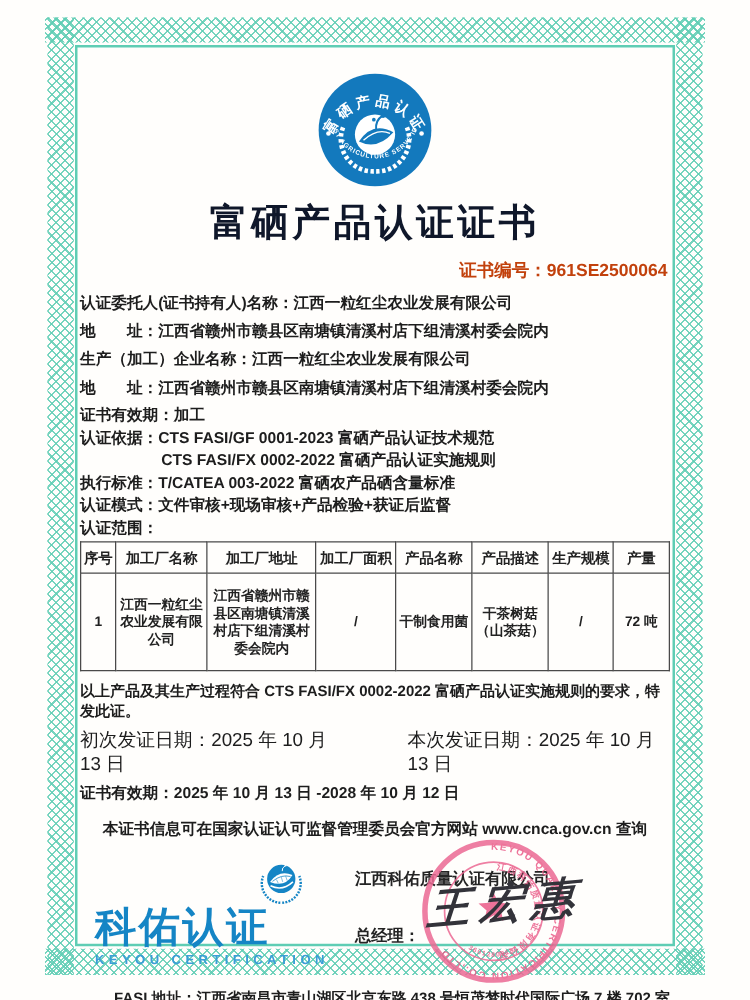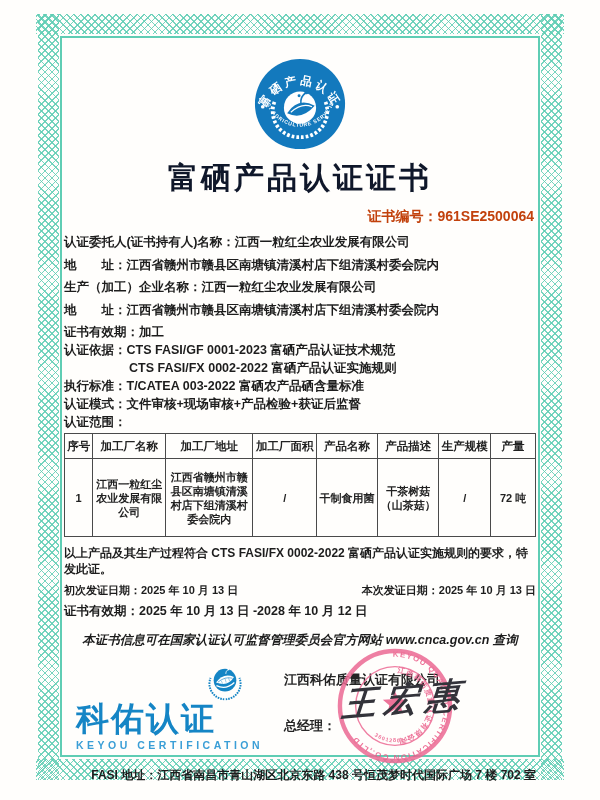--- a/index.html
+++ b/index.html
@@ -38,24 +38,24 @@
   .indent { padding-left:65px; }
 
   table.scope { width:100%; border-collapse:collapse; table-layout:fixed;
                 font-size:11px; color:#222; margin-top:2px; }
   table.scope th, table.scope td { border:1px solid #4a4a4a; text-align:center;
                 vertical-align:middle; padding:2px 1px; font-weight:bold; }
   table.scope th { height:25px; font-size:11.5px; }
   table.scope td { height:78px; line-height:14px; }
 
   .statement { font-size:12px; font-weight:bold; color:#1d1d1d; margin-top:8px; line-height:16px; }
-  .dates-row { font-size:11px; font-weight:bold; color:#1d1d1d; margin-top:6px; display:flex;justify-content:space-between; }
+  .dates-row { font-size:15px; font-weight:normal; color:#1d1d1d; margin-top:6px; display:flex; }
   .dates-row .d2 { margin-left:52px; }
   .validity  { font-size:12.5px; font-weight:bold; color:#1d1d1d; margin-top:5px; }
-  .query-note{ text-align:center; font-size:12.5px; font-weight:bold; color:#1d1d1d; margin-top:12px;font-style:italic; }
+  .query-note{ text-align:center; font-size:12.5px; font-weight:bold; color:#1d1d1d; margin-top:12px; }
 
   
   .issuer { display:flex; margin-top:14px; height:88px; position:relative; }
   .keyou  { display:flex; align-items:flex-end; margin-left:4px;flex-direction:column; }
   .keyou svg.mark { width:76px; height:76px; }
   .keyou-text { margin-left:8px; }
   .keyou-cn { font-size:33px; font-weight:bold; color:#1585c5; letter-spacing:2px; line-height:34px; }
   .keyou-en { font-size:10.5px; font-weight:bold; color:#3a9ed6; letter-spacing:3.5px; margin-top:3px; }
 
   .issuer-right { position:absolute; right:0; top:0; width:252px; height:88px; }

